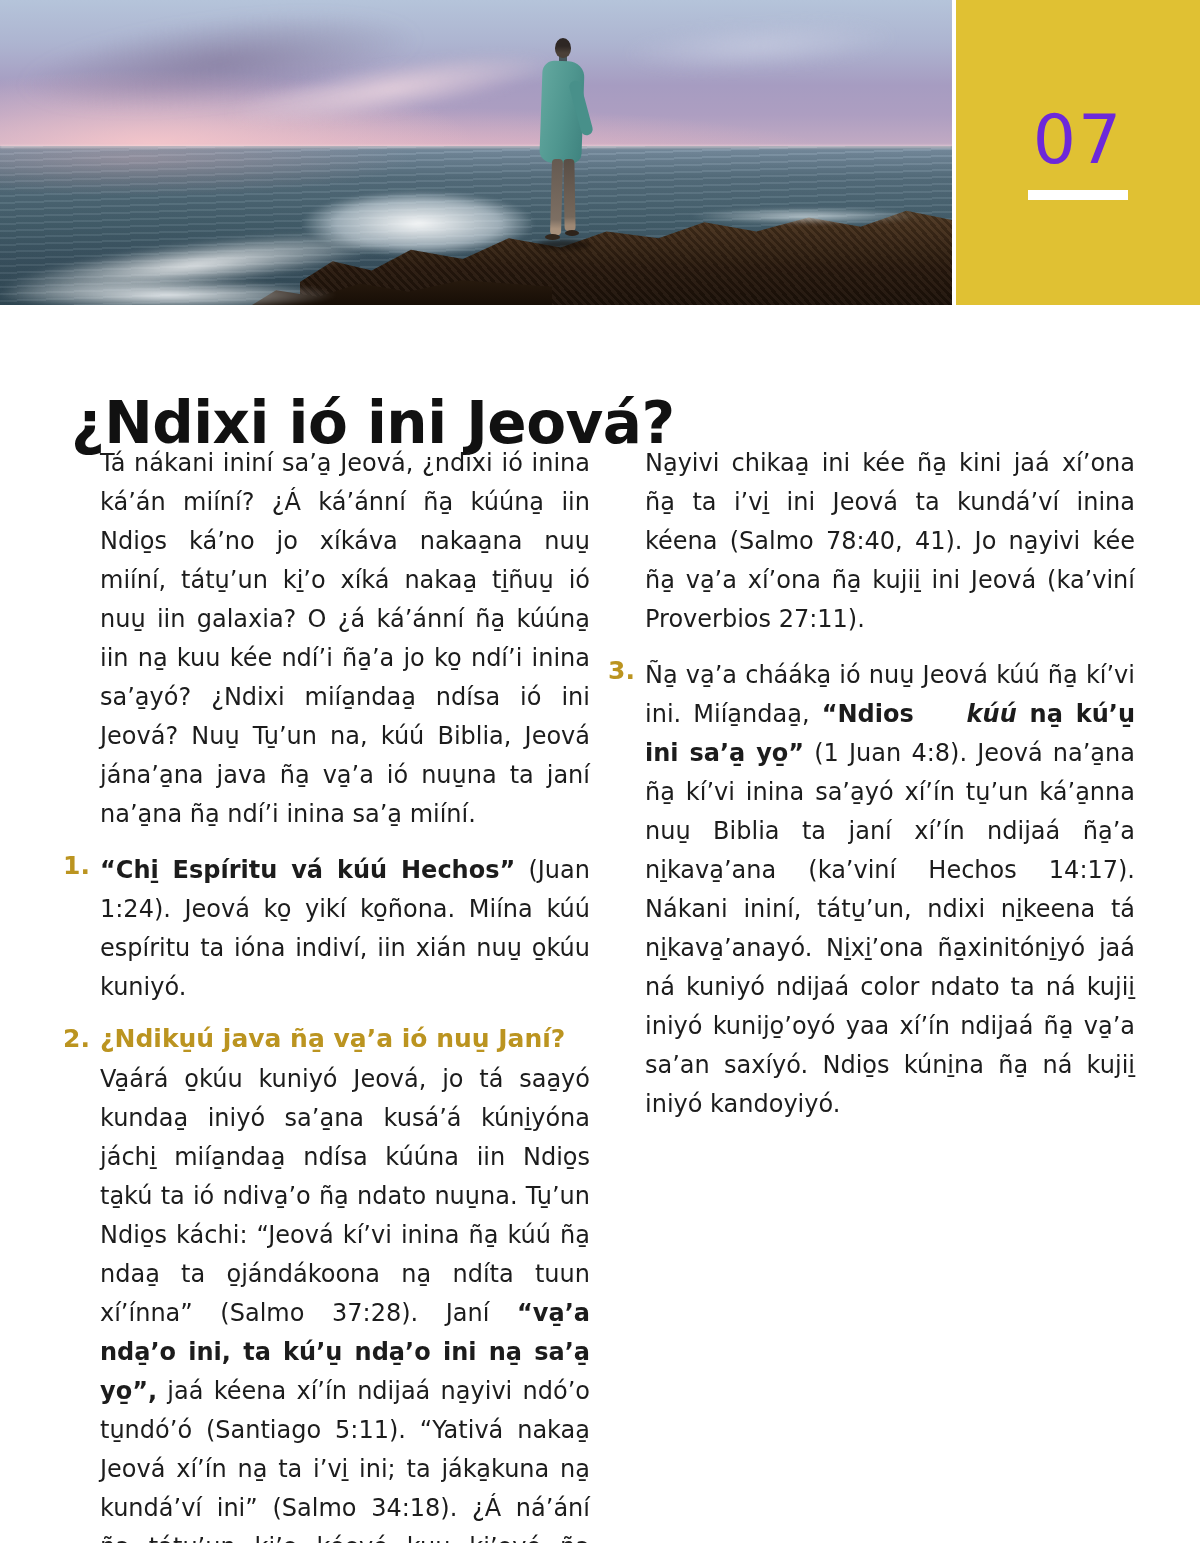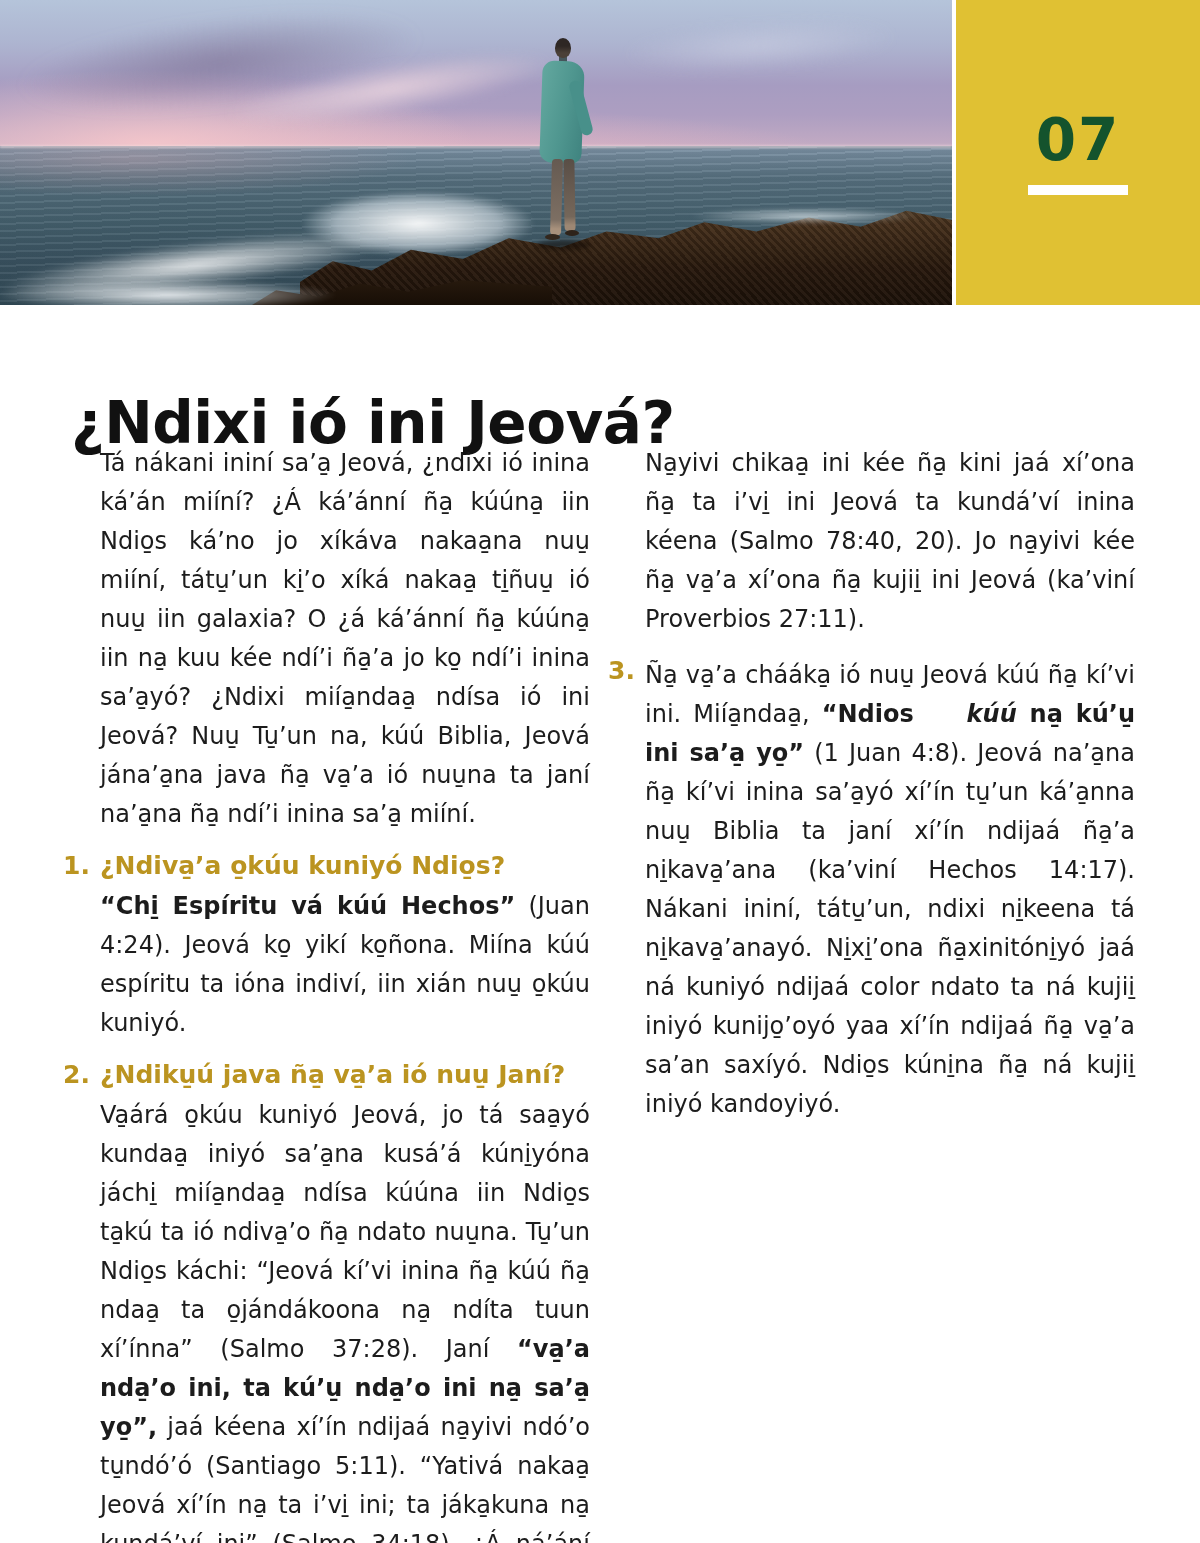--- a/index.html
+++ b/index.html
@@ -61,21 +61,21 @@
   .p-leg-l{position:absolute;left:20px;top:121px;width:11px;height:76px;border-radius:4px;
     transform:rotate(1.5deg);background:linear-gradient(180deg,#655a51,#7d6f63 80%,#a8917c 92%,#a8917c);}
   .p-leg-r{position:absolute;left:33px;top:121px;width:11px;height:72px;border-radius:4px;
     transform:rotate(-1deg);background:linear-gradient(180deg,#594e46,#75675a 80%,#9d8773 92%,#9d8773);}
   .p-foot-l{position:absolute;left:14px;top:196px;width:15px;height:6px;border-radius:50%;background:#33271d;}
   .p-foot-r{position:absolute;left:34px;top:192px;width:14px;height:6px;border-radius:50%;background:#2e231a;}
 
   
   .num-block{position:absolute;left:956px;top:0;width:244px;height:305px;background:var(--yellow);
     display:flex;flex-direction:column;align-items:center;justify-content:center;}
-  .lesson-num{font-size:58px;font-weight:700;color:#14532d;line-height:1;letter-spacing:2px;}
+  .lesson-num{font-size:68px;font-weight:400;color:#6d28d9;line-height:1;letter-spacing:2px;}
   .num-bar{width:100px;height:10px;background:#fff;margin-top:16px;}
 
   
   .page-title{position:absolute;left:71px;top:350px;font-size:58px;font-weight:700;color:#111;
     letter-spacing:-.5px;}
   .columns{position:absolute;left:63px;top:438px;width:1072px;display:flex;gap:18px;}
   .col{width:527px;}
   .para{margin:6px 0 0 37px;font-size:24px;line-height:39px;text-align:justify;color:var(--ink);}
   .para .b{font-weight:700;}
   .para .bi{font-weight:700;font-style:italic;margin-left:40px;}
@@ -117,25 +117,25 @@
   <div class="num-block">
     <div class="lesson-num">07</div>
     <div class="num-bar"></div>
   </div>
 
   <h1 class="page-title">¿Ndixi ió ini Jeová?</h1>
 
   <div class="columns">
     <div class="col">
         <p class="para"><span>Tá nákani ininí sa’a̱ Jeová, ¿ndixi ió inina ká’án miíní? ¿Á ká’ánní ña̱ kúúna̱ iin Ndio̱s ká’no jo xíkáva nakaa̱na nuu̱ miíní, tátu̱’un ki̱’o xíká nakaa̱ ti̱ñuu̱ ió nuu̱ iin galaxia? O ¿á ká’ánní ña̱ kúúna̱ iin na̱ kuu kée ndí’i ña̱’a jo ko̱ ndí’i inina sa’a̱yó? ¿Ndixi miía̱ndaa̱ ndísa ió ini Jeová? Nuu̱ Tu̱’un na, kúú Biblia, Jeová jána’a̱na java ña̱ va̱’a ió nuu̱na ta janí na’a̱na ña̱ ndí’i inina sa’a̱ miíní.</span></p>
-        <div class="question"><span class="qnum">1.</span><span>¿Ndiva̱’a o̱kúu kuniyó Ndio̱s?</span></div>
-        <p class="para"><span class="b">“Chi̱ Espíritu vá kúú Hechos”</span><span> (Juan 4:24). Jeová ko̱ yikí ko̱ñona. Miína kúú espíritu ta ióna indiví, iin xián nuu̱ o̱kúu kuniyó.</span></p>
+        <div class="question"><span class="qnum">1.</span></div>
+        <p class="para"><span class="b">“Chi̱ Espíritu vá kúú Hechos”</span><span> (Juan 1:24). Jeová ko̱ yikí ko̱ñona. Miína kúú espíritu ta ióna indiví, iin xián nuu̱ o̱kúu kuniyó.</span></p>
         <div class="question"><span class="qnum">2.</span><span>¿Ndiku̱ú java ña̱ va̱’a ió nuu̱ Janí?</span></div>
         <p class="para"><span>Va̱árá o̱kúu kuniyó Jeová, jo tá saa̱yó kundaa̱ iniyó sa’a̱na kusá’á kúni̱yóna jáchi̱ miía̱ndaa̱ ndísa kúúna iin Ndio̱s ta̱kú ta ió ndiva̱’o ña̱ ndato nuu̱na. Tu̱’un Ndio̱s káchi: “Jeová kí’vi inina ña̱ kúú ña̱ ndaa̱ ta o̱jándákoona na̱ ndíta tuun xí’ínna” (Salmo 37:28). Janí </span><span class="b">“va̱’a nda̱’o ini, ta kú’u̱ nda̱’o ini na̱ sa’a̱ yo̱”,</span><span> jaá kéena xí’ín ndijaá na̱yivi ndó’o tu̱ndó’ó (Santiago 5:11). “Yativá nakaa̱ Jeová xí’ín na̱ ta i’vi̱ ini; ta jáka̱kuna na̱ kundá’ví ini” (Salmo 34:18). ¿Á ná’ání ña̱ tátu̱’un ki̱’o kéeyó kuu ki̱’oyó ña̱ kundá’ví ini Jeová o kujii̱ inina?</span></p>
       </div>
     <div class="col">
-        <p class="para"><span>Na̱yivi chikaa̱ ini kée ña̱ kini jaá xí’ona ña̱ ta i’vi̱ ini Jeová ta kundá’ví inina kéena (Salmo 78:40, 20). Jo na̱yivi kée ña̱ va̱’a xí’ona ña̱ kujii̱ ini Jeová (ka’viní Proverbios 27:11).</span></p>
+        <p class="para"><span>Na̱yivi chikaa̱ ini kée ña̱ kini jaá xí’ona ña̱ ta i’vi̱ ini Jeová ta kundá’ví inina kéena (Salmo 78:40, 41). Jo na̱yivi kée ña̱ va̱’a xí’ona ña̱ kujii̱ ini Jeová (ka’viní Proverbios 27:11).</span></p>
         <div class="question"><span class="qnum">3.</span></div>
         <p class="para"><span>Ña̱ va̱’a chááka̱ ió nuu̱ Jeová kúú ña̱ kí’vi ini. Miía̱ndaa̱, </span><span class="b">“Ndios </span><span class="bi">kúú</span><span class="b"> na̱ kú’u̱ ini sa’a̱ yo̱”</span><span> (1 Juan 4:8). Jeová na’a̱na ña̱ kí’vi inina sa’a̱yó xí’ín tu̱’un ká’a̱nna nuu̱ Biblia ta janí xí’ín ndijaá ña̱’a ni̱kava̱’ana (ka’viní Hechos 14:17). Nákani ininí, tátu̱’un, ndixi ni̱keena tá ni̱kava̱’anayó. Ni̱xi̱’ona ña̱xinitóni̱yó jaá ná kuniyó ndijaá color ndato ta ná kujii̱ iniyó kunijo̱’oyó yaa xí’ín ndijaá ña̱ va̱’a sa’an saxíyó. Ndio̱s kúni̱na ña̱ ná kujii̱ iniyó kandoyiyó.</span></p>
       </div>
   </div>
 
 </div>
 
 </body></html>

